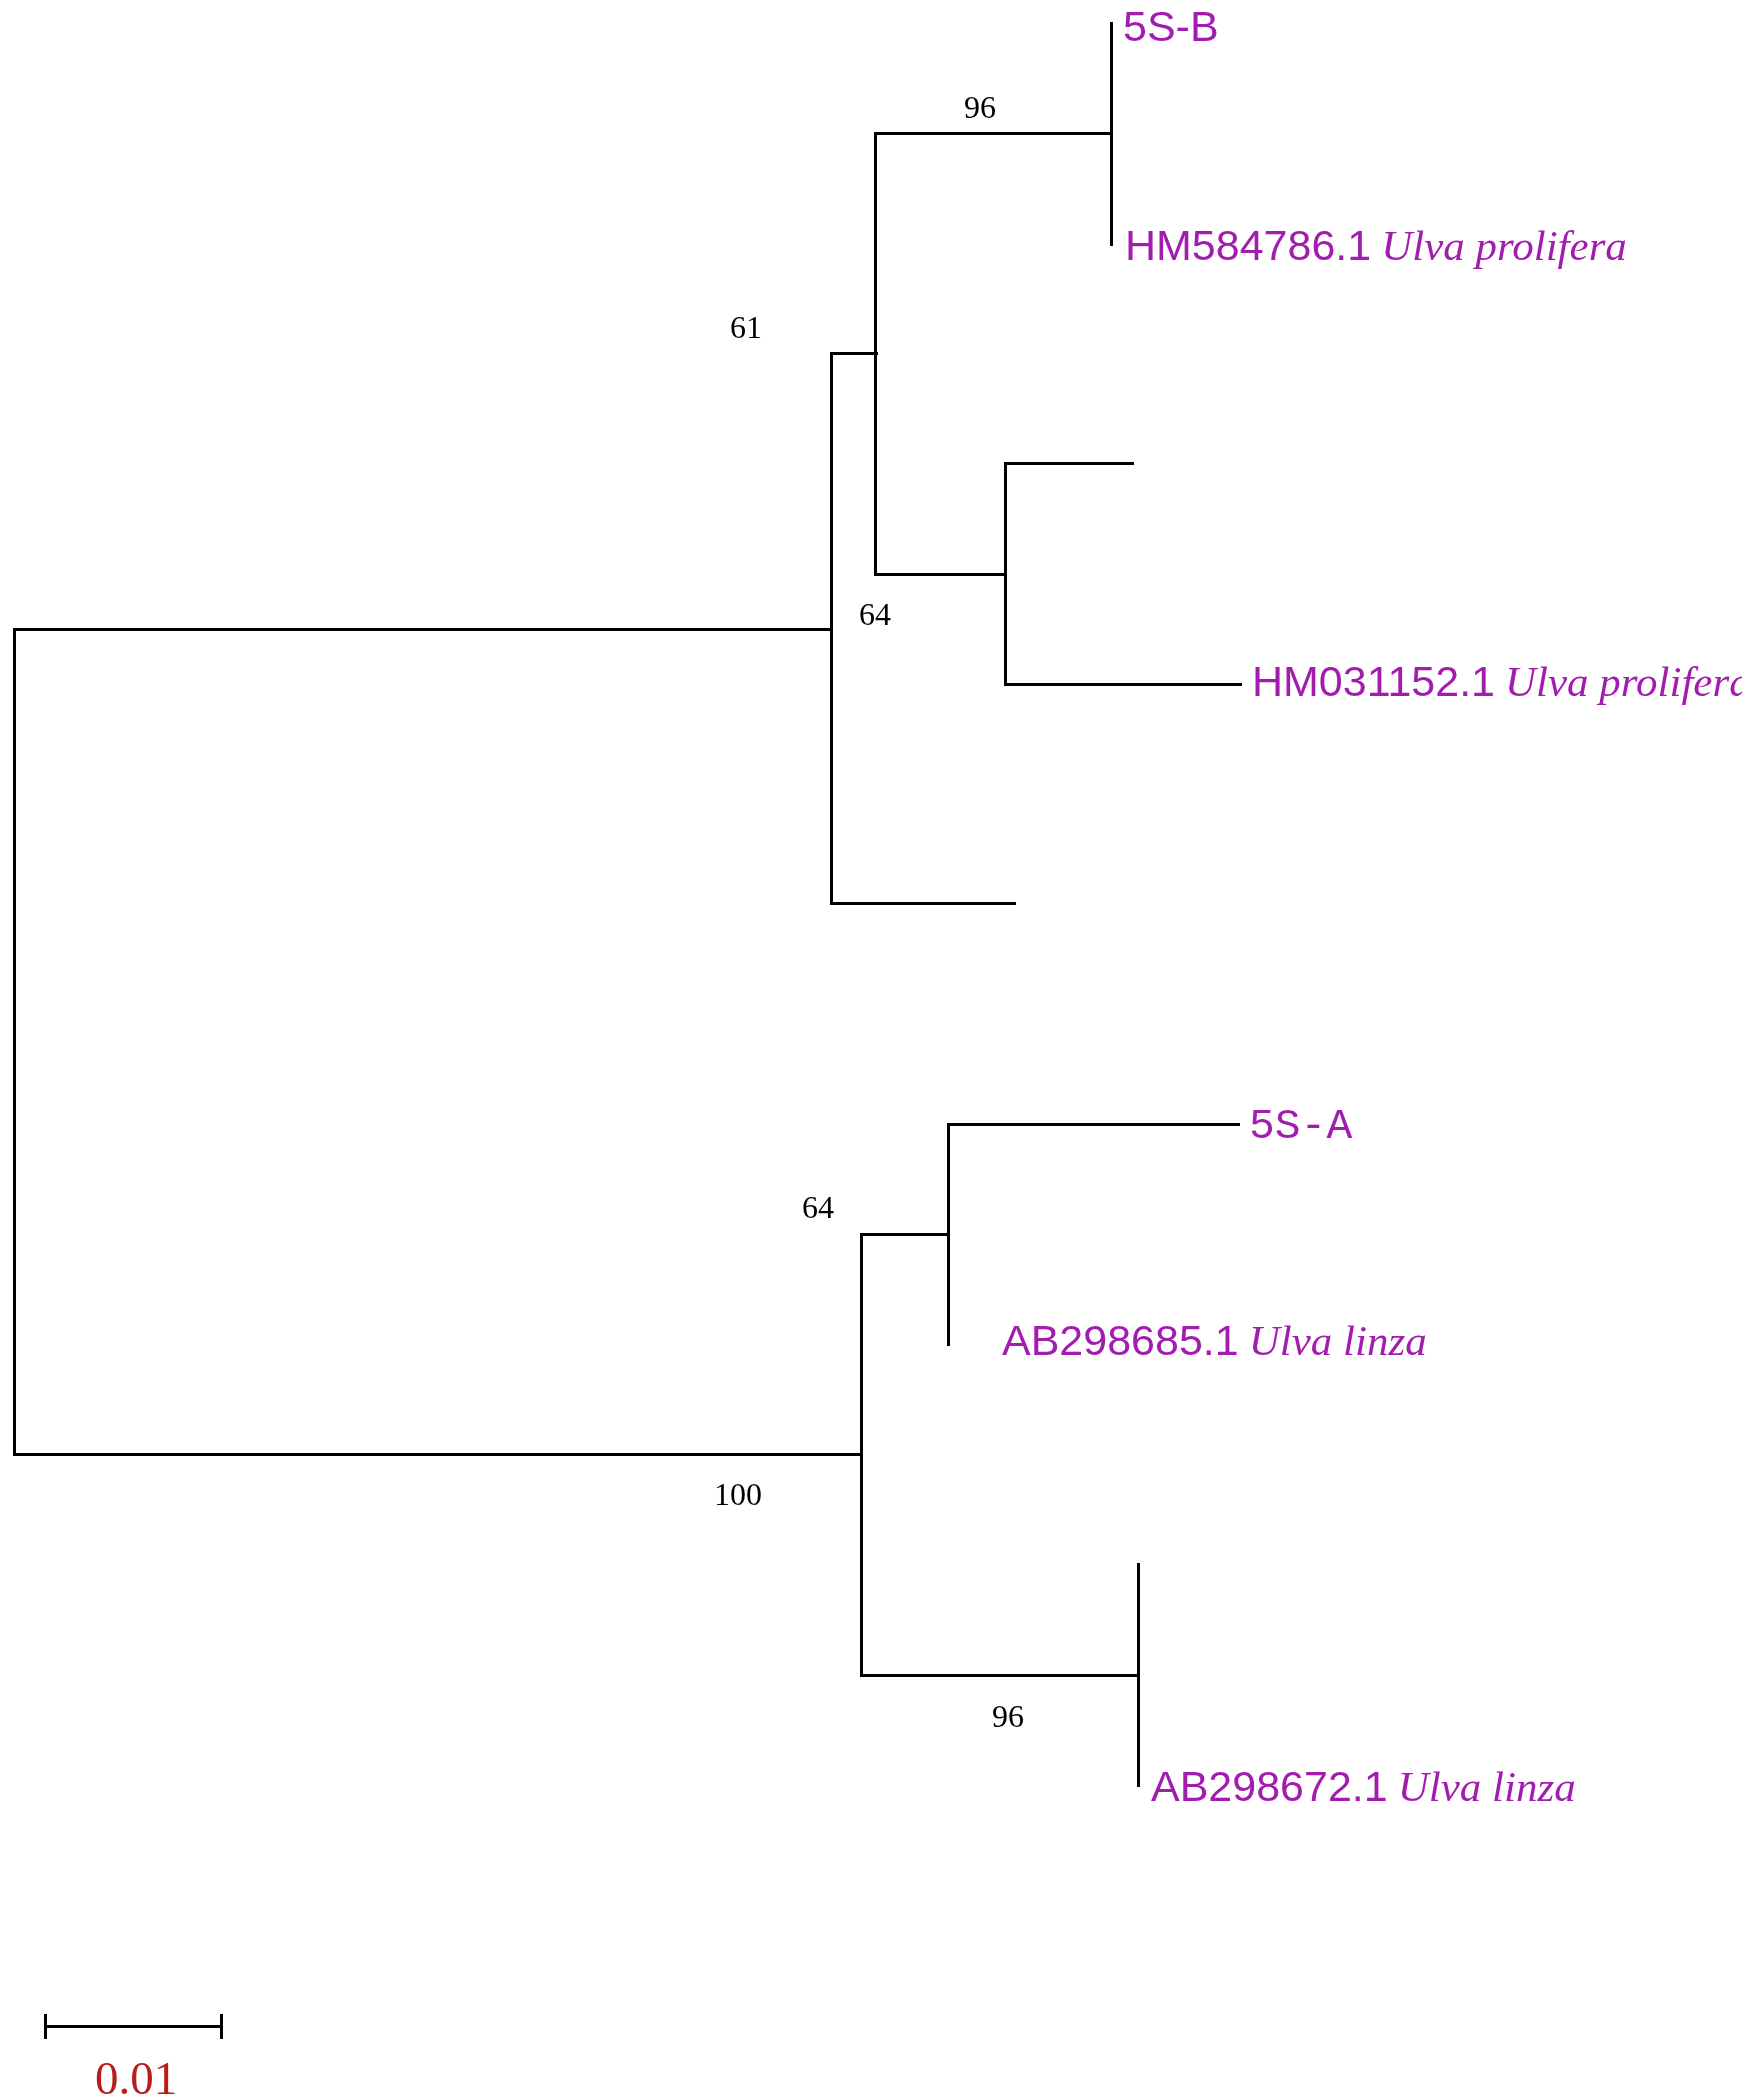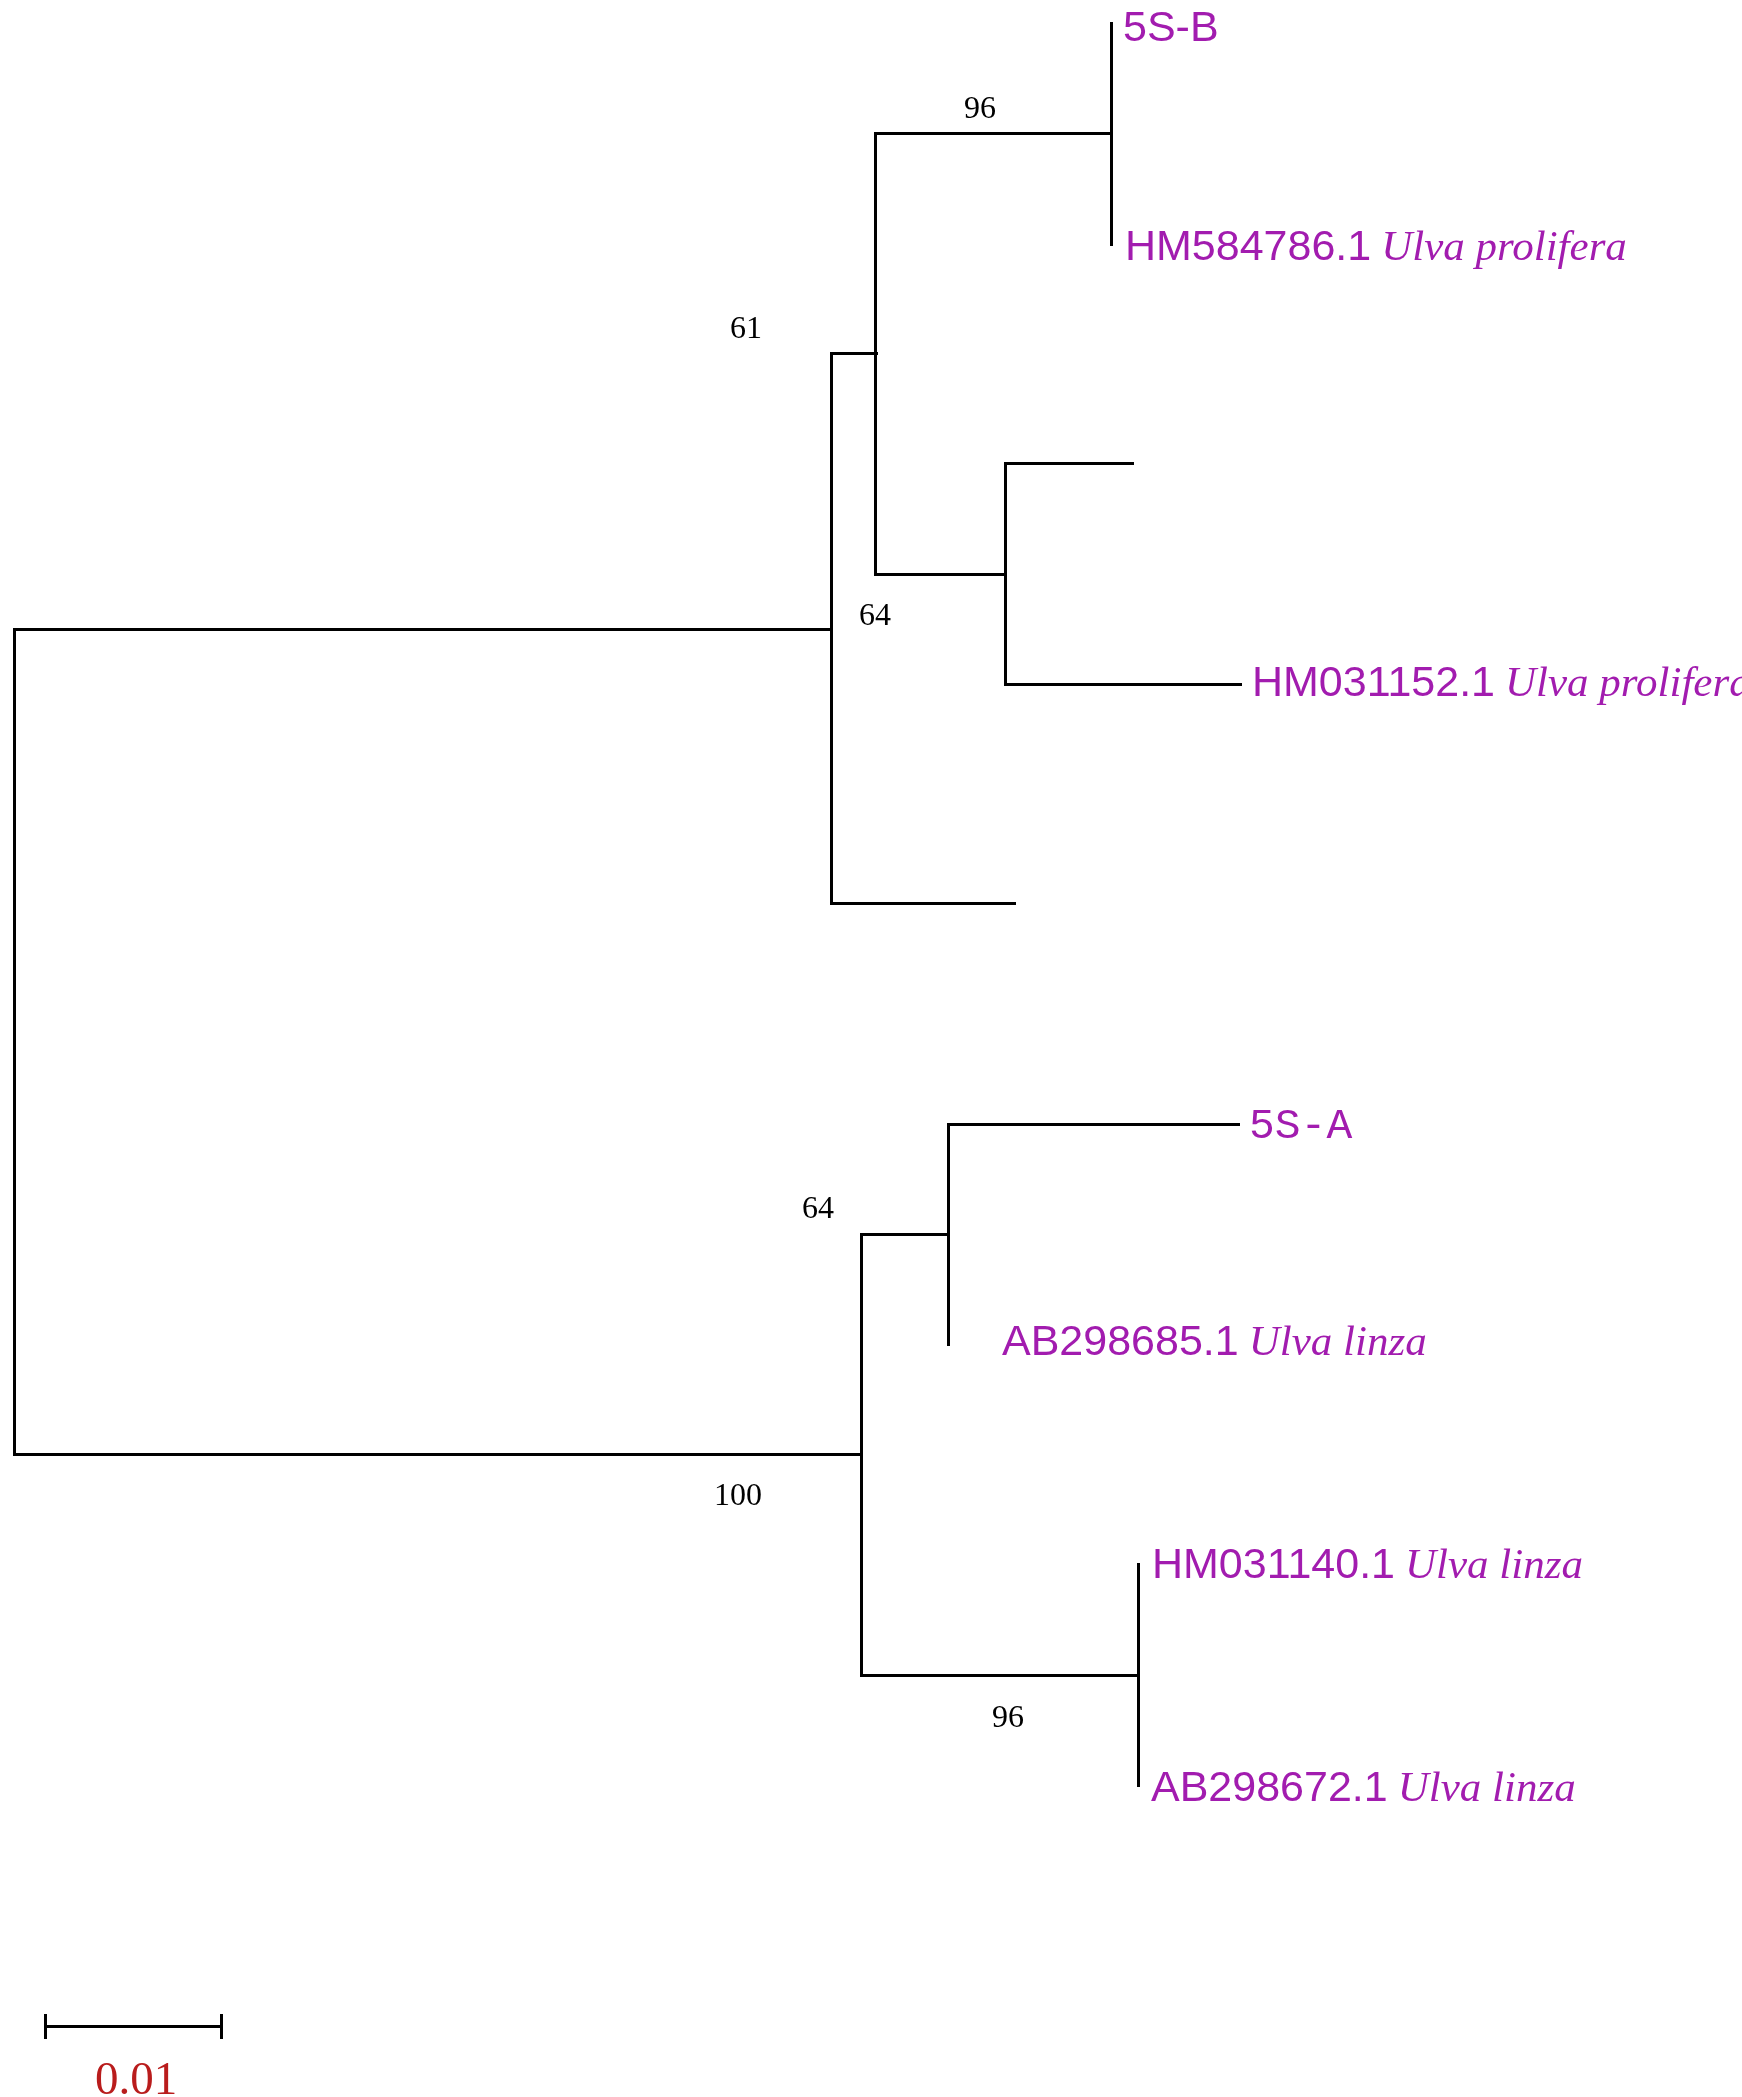--- a/index.html
+++ b/index.html
@@ -89,23 +89,20 @@
   </div>
   <div class="leaf" style="left:1252px;top:681px;">
     <span>HM031152.1</span><span class="species">Ulva prolifera</span>
   </div>
   <div class="leaf" style="left:1249px;top:1125px;font-family:Liberation Mono, monospace;">
     <span>5S-A</span><span class="species"></span>
   </div>
   <div class="leaf" style="left:962px;top:1340px;margin-left:40px;">
     <span>AB298685.1</span><span class="species">Ulva linza</span>
   </div>
-  <div class="leaf" style="left:1152px;top:1563px;">
-    <span>HM031140.1</span><span class="species">Ulva linza</span>
-  </div>
   <div class="leaf" style="left:1151px;top:1786px;">
     <span>AB298672.1</span><span class="species">Ulva linza</span>
   </div>
 
   <div class="boot" style="left:964px;top:107px;">96</div>
   <div class="boot" style="left:730px;top:327px;">61</div>
   <div class="boot" style="left:859px;top:614px;">64</div>
   <div class="boot" style="left:802px;top:1207px;">64</div>
   <div class="boot" style="left:714px;top:1494px;">100</div>
   <div class="boot" style="left:992px;top:1716px;">96</div>

